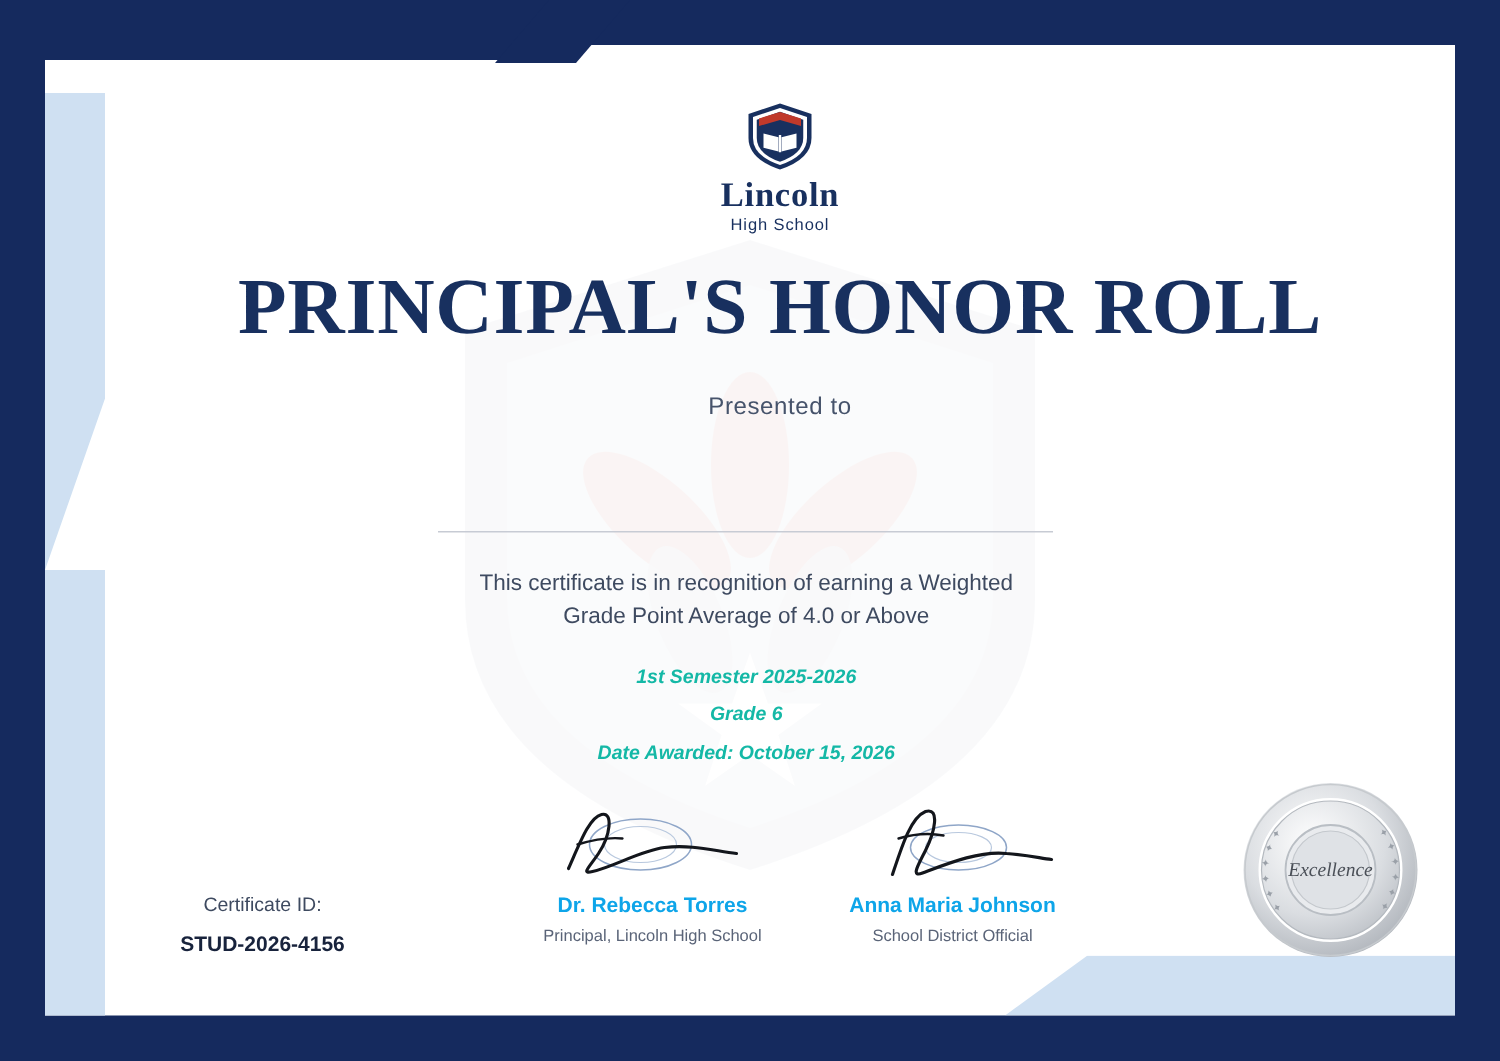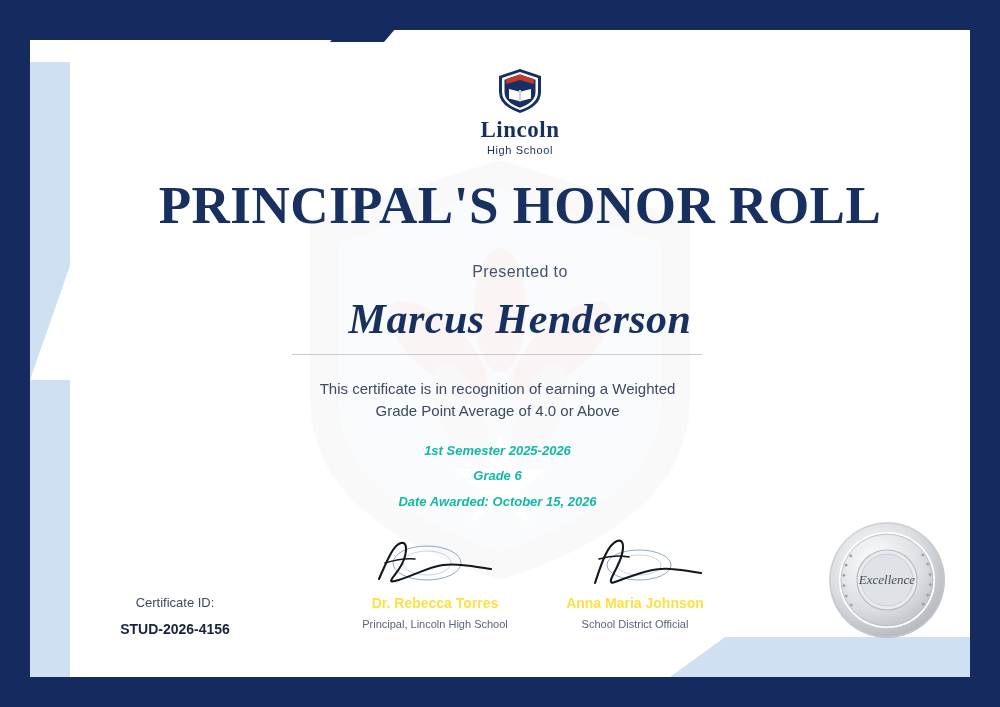--- a/index.html
+++ b/index.html
@@ -225,21 +225,21 @@
   .sig-2 { left: 455px; }
 
   .sig-mark {
     height: 58px;
     display: block;
     margin: 0 auto;
   }
   .sig-name {
     font-size: 14px;
     font-weight: 700;
-    color: #fde047;
+    color: #0ea5e9;
     margin-top: 2px;
   }
   .sig-role {
     font-size: 11px;
     color: #5a6478;
     margin-top: 7px;
   }
 
   
   .cert-id {
@@ -320,21 +320,20 @@
         <rect x="23.2" y="22" width="1.6" height="11.5" fill="#ffffff"></rect>
       </svg>
       <div class="logo-name">Lincoln</div>
       <div class="logo-sub">High School</div>
     </div>
 
     <div class="title">PRINCIPAL'S HONOR ROLL</div>
 
     <div class="presented-to">Presented to</div>
 
-    <div class="recipient">Marcus Henderson</div>
 
     <div class="divider"></div>
 
     <div class="recognition">
       <div>This certificate is in recognition of earning a Weighted</div>
       <div>Grade Point Average of 4.0 or Above</div>
     </div>
 
     <div class="meta">
       <div>1st Semester 2025-2026</div>

